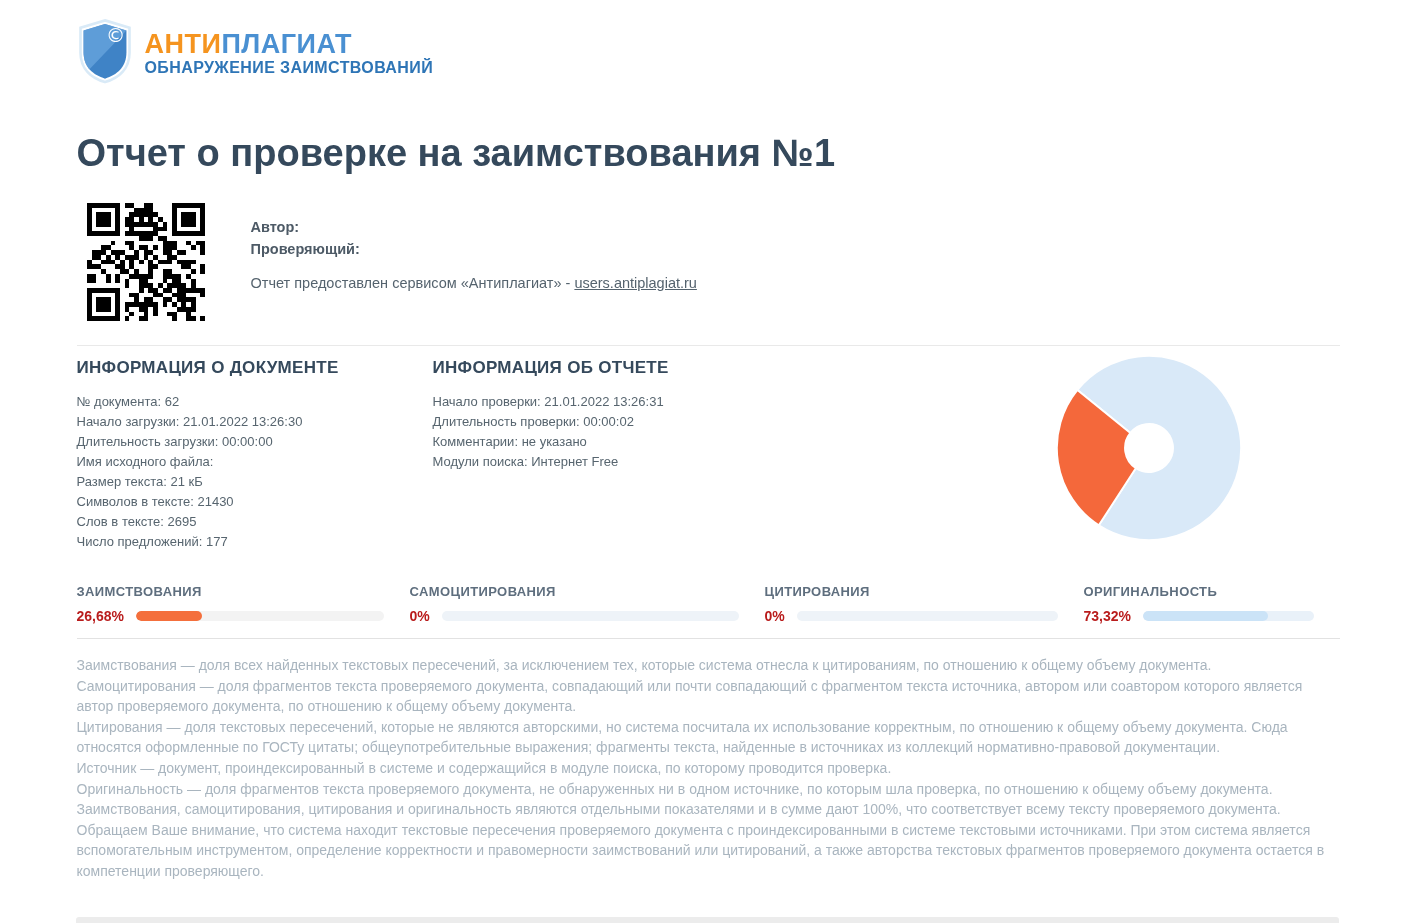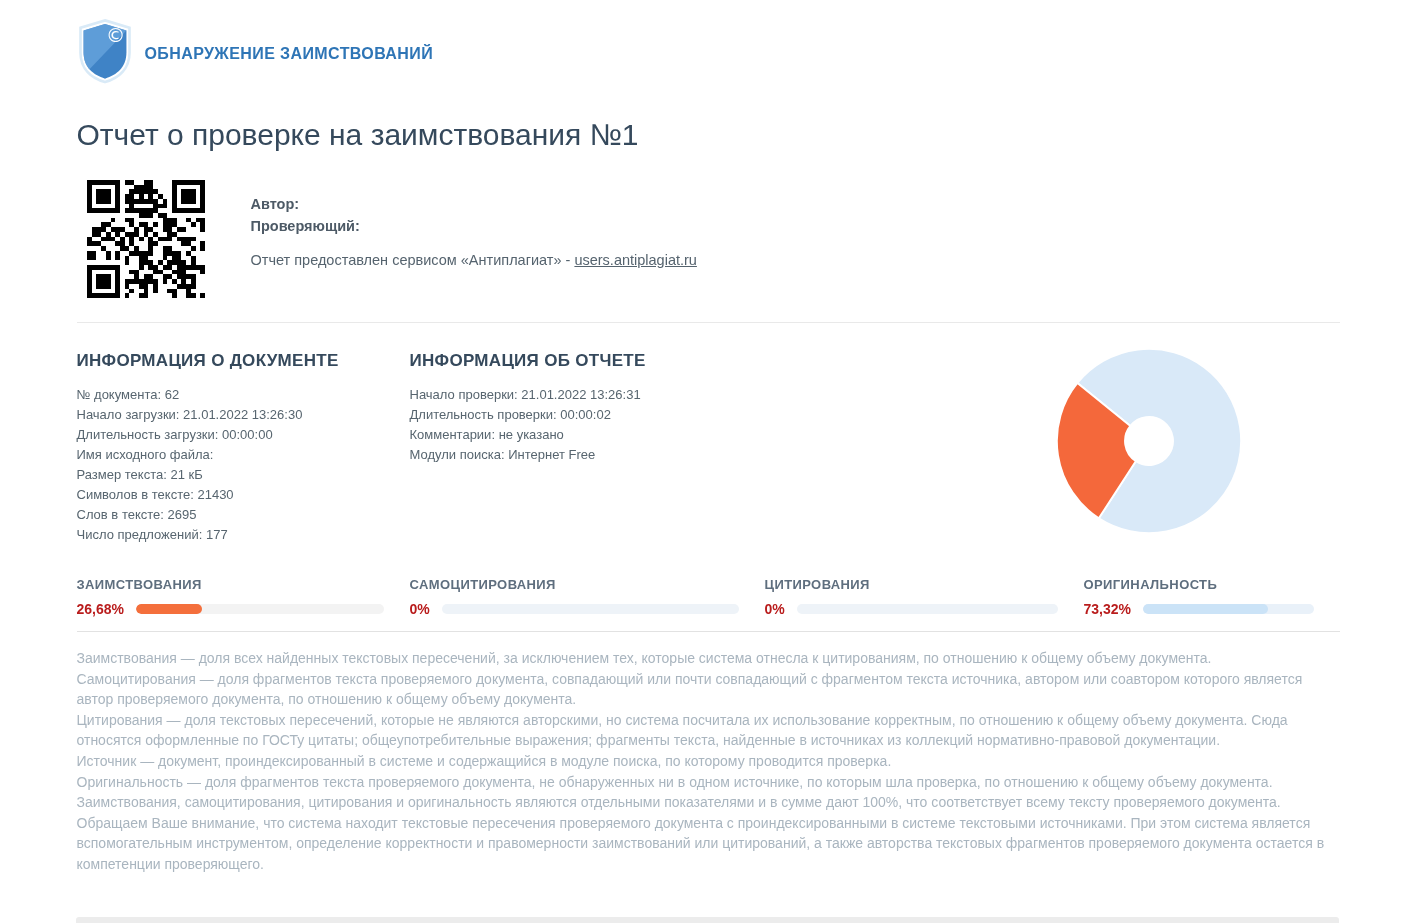--- a/index.html
+++ b/index.html
@@ -10,34 +10,34 @@
   
   .logo-row { display:flex; align-items:center; gap:12px; height:70px; }
   .logo-shield { flex:0 0 auto; }
   .logo-text-block { display:flex; flex-direction:column; }
   .brand-line { font-size:27px; font-weight:bold; letter-spacing:0.5px; line-height:28px; }
   .brand-orange { color:#f5941f; }
   .brand-blue { color:#4a90d2; }
   .brand-tagline { font-size:16px; font-weight:bold; color:#2e75b6; letter-spacing:0.4px; margin-top:1px; }
 
   
-  .page-title { margin-top:30px; font-size:30px; font-weight:normal; color:#35495c; }
+  .page-title { margin-top:44px; font-size:38px; font-weight:bold; color:#35495c; }
 
   
   .qr-row { margin-top:28px; margin-left:10px; display:flex; gap:22px; }
   .qr-svg { display:block; background:#fff; }
   .author-block { padding-top:13px; font-size:14.5px; color:#55636e;margin-left:24px; }
   .author-label, .reviewer-label { font-weight:bold; color:#4d5a66; line-height:22px; }
   .service-line { margin-top:12px; line-height:22px; }
   .service-link { color:#55636e; text-decoration:underline; cursor:pointer; }
 
   .divider { border:none; border-top:1px solid #e9e9e9; margin-top:24px; }
 
   
-  .info-flex { display:flex; margin-top:28px; }
+  .info-flex { display:flex; margin-top:12px;gap:23px; }
   .info-col-1 { width:333px; flex:0 0 auto; }
   .info-col-2 { flex:1 1 auto; }
   .section-title { font-size:17px; font-weight:bold; color:#35495c; letter-spacing:0.3px; margin-bottom:14px; }
   .info-row { font-size:13px; color:#57656f; line-height:20px; white-space:nowrap; }
   .donut-wrap { flex:0 0 auto; width:192px; margin-right:95px; margin-top:-6px; }
 
   
   .metrics { display:grid; grid-template-columns:333px 355px 319px 256px; margin-top:32px; }
   .metric { padding-right:26px; }
   .metric-label { font-size:13px; font-weight:bold; color:#5e6e7e; letter-spacing:0.4px; }
@@ -64,20 +64,23 @@
   <div class="logo-row">
     <span class="logo-shield">
       <svg width="56" height="66" viewBox="0 0 64 74">
         <path d="M32 2 L60 10.5 V39 C60 57.5 47.5 68 32 72.5 C16.5 68 4 57.5 4 39 V10.5 Z" fill="#ffffff" stroke="#d9eaf7" stroke-width="3"></path>
         <path d="M32 6 L56.5 13.5 V38.5 C56.5 55.5 45.5 64.5 32 68.6 C18.5 64.5 7.5 55.5 7.5 38.5 V13.5 Z" fill="#3f83c6"></path>
         <path d="M32 6 L56.5 13.5 L14 58 C10 53 7.5 46.8 7.5 38.5 V13.5 Z" fill="#6aa6dd" opacity="0.75"></path>
         <text x="44" y="27" text-anchor="middle" font-size="22" fill="#ffffff" font-family="DejaVu Sans, sans-serif">©</text>
       </svg>
     </span>
     <span class="logo-text-block">
+      <span class="brand-line">
+        <span class="brand-orange">АНТИ</span><span class="brand-blue">ПЛАГИАТ</span>
+      </span>
       <span class="brand-tagline">ОБНАРУЖЕНИЕ ЗАИМСТВОВАНИЙ</span>
     </span>
   </div>
 
   <div class="page-title">Отчет о проверке на заимствования №1</div>
 
   <div class="qr-row">
     <svg class="qr-svg" width="118" height="118" viewBox="0 0 25 25" shape-rendering="crispEdges">
         <rect x="0" y="0" width="25" height="25" fill="#fff"></rect>
         <rect x="8" y="0" width="1" height="1" fill="#000"></rect>

